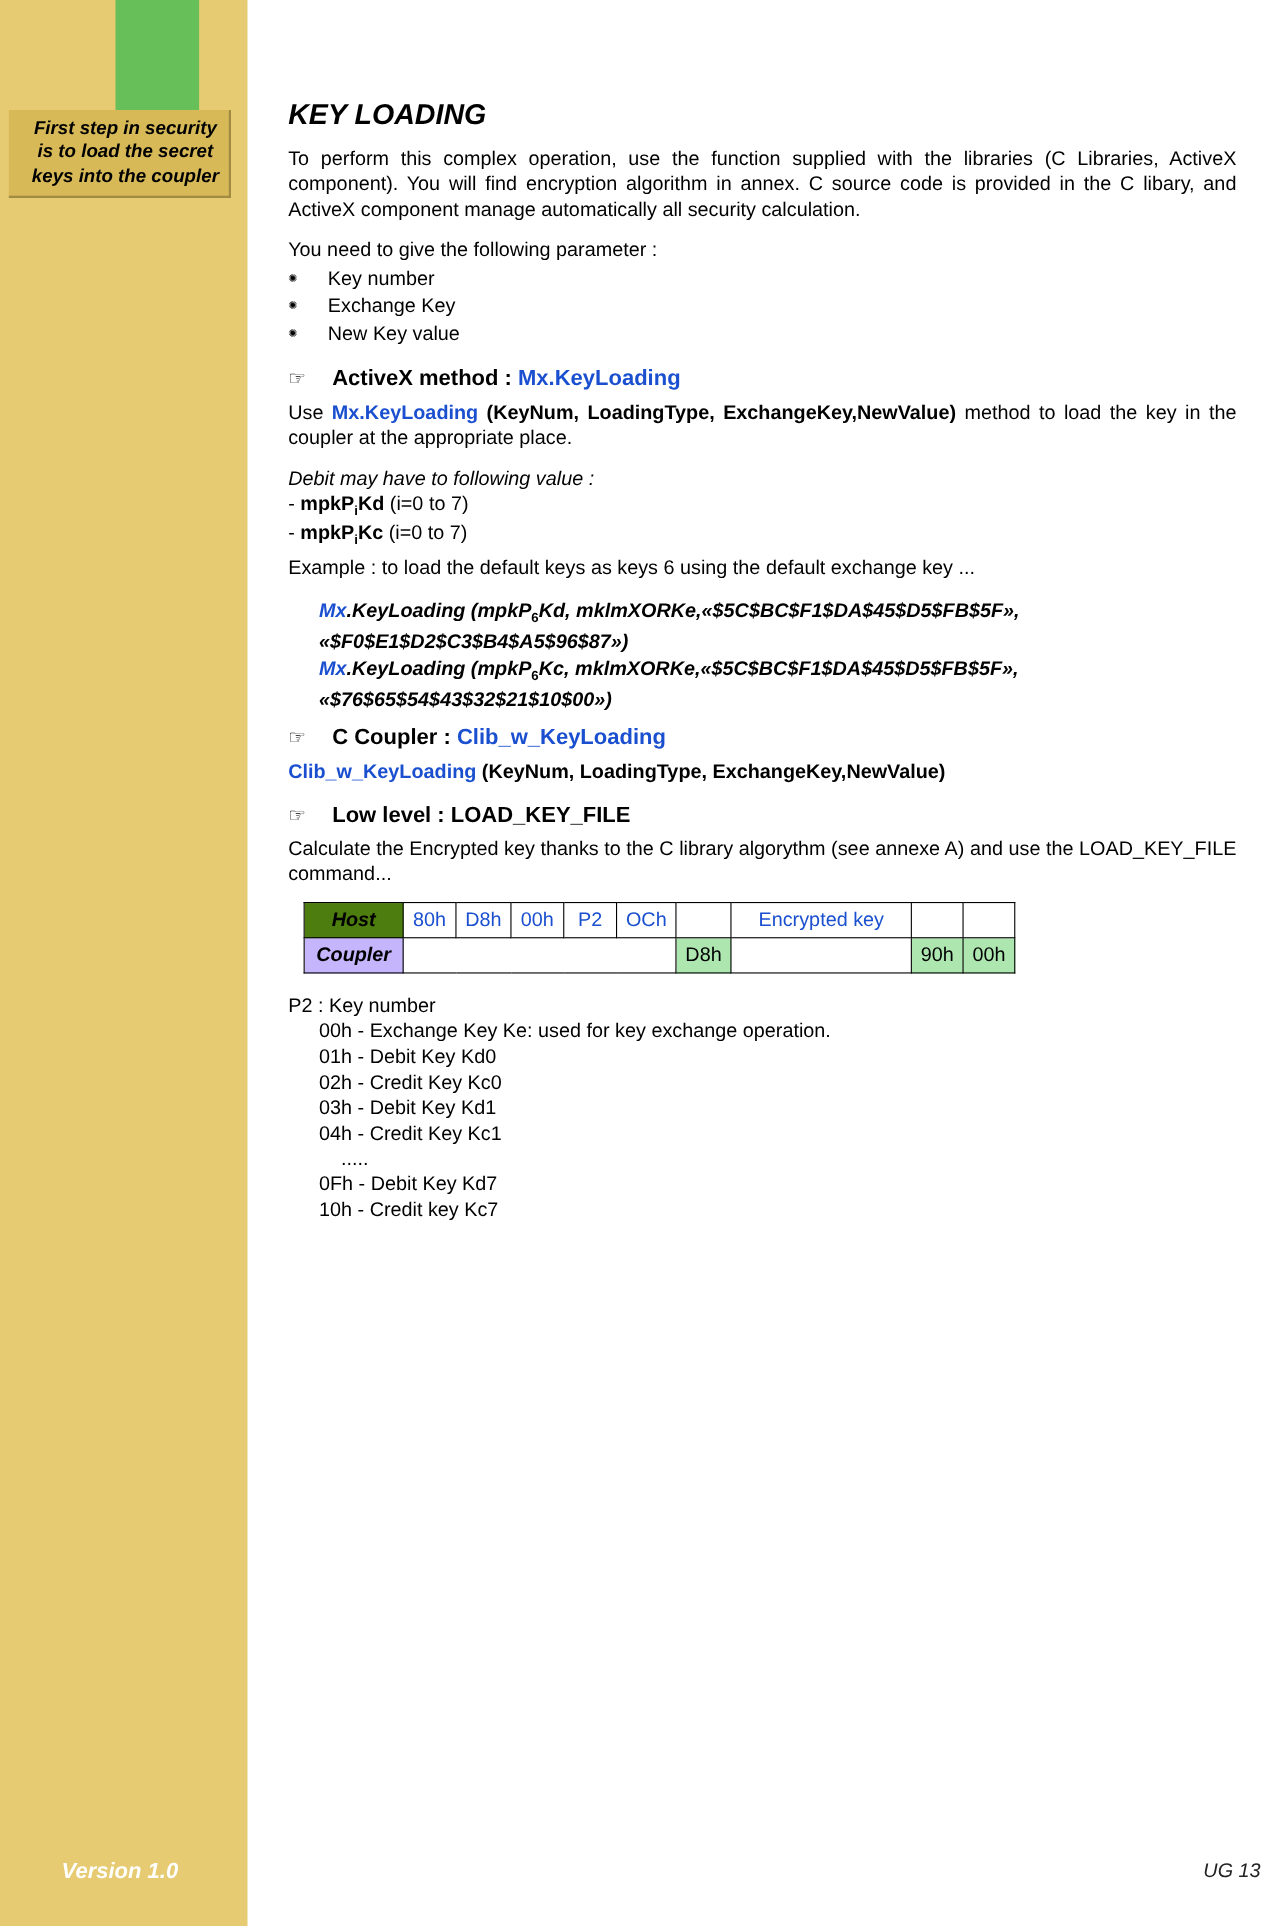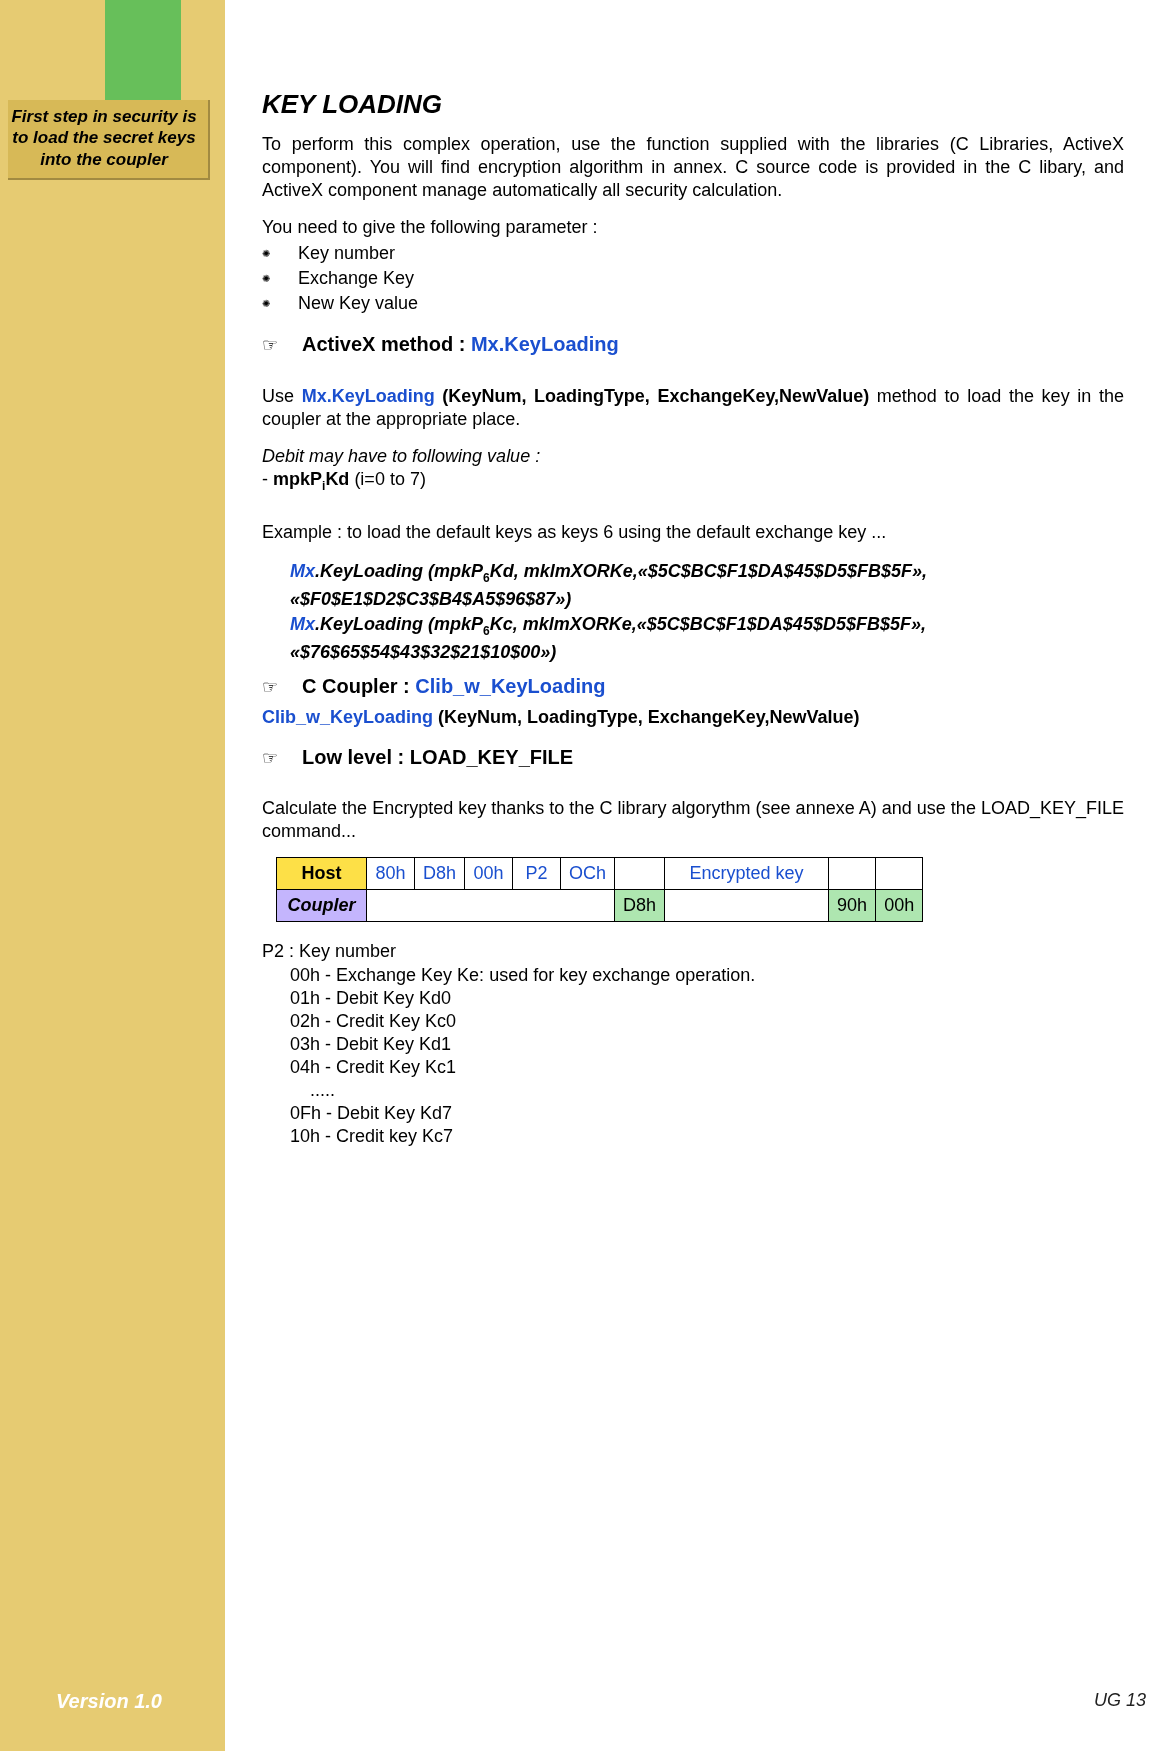--- a/index.html
+++ b/index.html
@@ -41,21 +41,21 @@
     top: 100px;
     width: 202px;
     background: #d7b957;
     border-right: 2px solid rgba(0,0,0,0.25);
     border-bottom: 2px solid rgba(0,0,0,0.25);
     color: #000;
     font-weight: bold;
     font-style: italic;
     font-size: 17px;
     text-align: center;
-    padding: 6px 8px 8px 0;
+    padding: 6px 8px 8px 20px;
     line-height: 1.25;
   }
   .version {
     position: absolute;
     left: 56px;
     bottom: 38px;
     color: #fff;
     font-weight: bold;
     font-style: italic;
     font-size: 20px;
@@ -86,36 +86,36 @@
   .para { text-align: justify; margin-bottom: 14px; }
   .bullets { margin: 2px 0 16px 0; }
   .bullets li { list-style: none; margin-left: 0; padding: 1px 0; }
   .bullets .dot::before { content: "\273A"; font-size: 10px; display: inline-block; width: 36px; text-align: left; vertical-align: middle; }
   .bullets .txt { margin-left: 0; }
   .finger-row { display: flex; align-items: baseline; margin-top: 10px; margin-bottom: 6px; }
   .finger { width: 40px; font-size: 18px; }
   .h2 { font-size: 20px; font-weight: bold; }
   .blue { color: #1a4fcf; }
   .link { color: #1a4fcf; font-weight: bold; }
-  .mt { margin-top: 27px; }
+  .mt { margin-top: 6px; }
   .codeblock { margin: 16px 0 10px 28px; font-weight: bold; font-style: italic; }
   .codeblock div { margin-bottom: 2px; }
   .sub { font-size: 12px; vertical-align: sub; font-weight: bold; font-style: normal;}
   table.cmd {
     border-collapse: collapse;
     margin: 14px 0 18px 14px;
     font-size: 18px;
   }
   table.cmd td, table.cmd th {
     border: 1px solid #000;
     padding: 4px 8px;
     text-align: center;
     height: 30px;
   }
-  .th-host { background: #fde047; font-weight: bold; width: 90px; }
+  .th-host { background: #4d7c0f; font-weight: bold; font-style: italic; width: 90px; }
   .th-coupler { background: #c4b5fd; font-weight: bold; font-style: italic; width: 90px; }
   .cell-blue { color: #1a4fcf; background: #fff; }
   .cell-green { background: #aee6b0; color: #000; }
   .cell-empty { background: #fff; }
   .klist { margin-top: 10px; }
   .klist p { margin-left: 28px; }
   .klist .kh { margin-left: 0; font-weight: normal; }
   .kdots { margin-left: 48px !important; }
 </style>
 </head>
@@ -146,20 +146,21 @@
   <div class="finger-row">
     <span class="finger">☞</span>
     <span class="h2"><span>ActiveX method : </span><span class="blue">Mx.KeyLoading</span></span>
   </div>
 
   <p class="para mt">
     <span>Use </span><span class="link">Mx.KeyLoading</span><b><span> (KeyNum, LoadingType, ExchangeKey,NewValue)</span></b><span> method to load the key in the coupler at the appropriate place.</span>
   </p>
   <p><i>Debit may have to following value :</i></p>
   <p><span>- </span><b><span>mpkP</span><span class="sub">i</span><span>Kd</span></b><span> (i=0 to 7)</span></p>
+  <p><span>- </span><b><span>mpkP</span><span class="sub">i</span><span>Kc</span></b><span> (i=0 to 7)</span></p>
 
   <p class="mt">Example : to load the default keys as keys 6 using the default exchange key ...</p>
 
   <div class="codeblock">
     <div><span class="blue">Mx</span><span>.KeyLoading </span><span>(mpkP</span><span class="sub">6</span><span>Kd</span><span>,  mklmXORKe,«$5C$BC$F1$DA$45$D5$FB$5F»,</span></div>
     <div>«$F0$E1$D2$C3$B4$A5$96$87»)</div>
     <div><span class="blue">Mx</span><span>.KeyLoading </span><span>(mpkP</span><span class="sub">6</span><span>Kc</span><span>,  mklmXORKe,«$5C$BC$F1$DA$45$D5$FB$5F»,</span></div>
     <div>«$76$65$54$43$32$21$10$00»)</div>
   </div>
 

